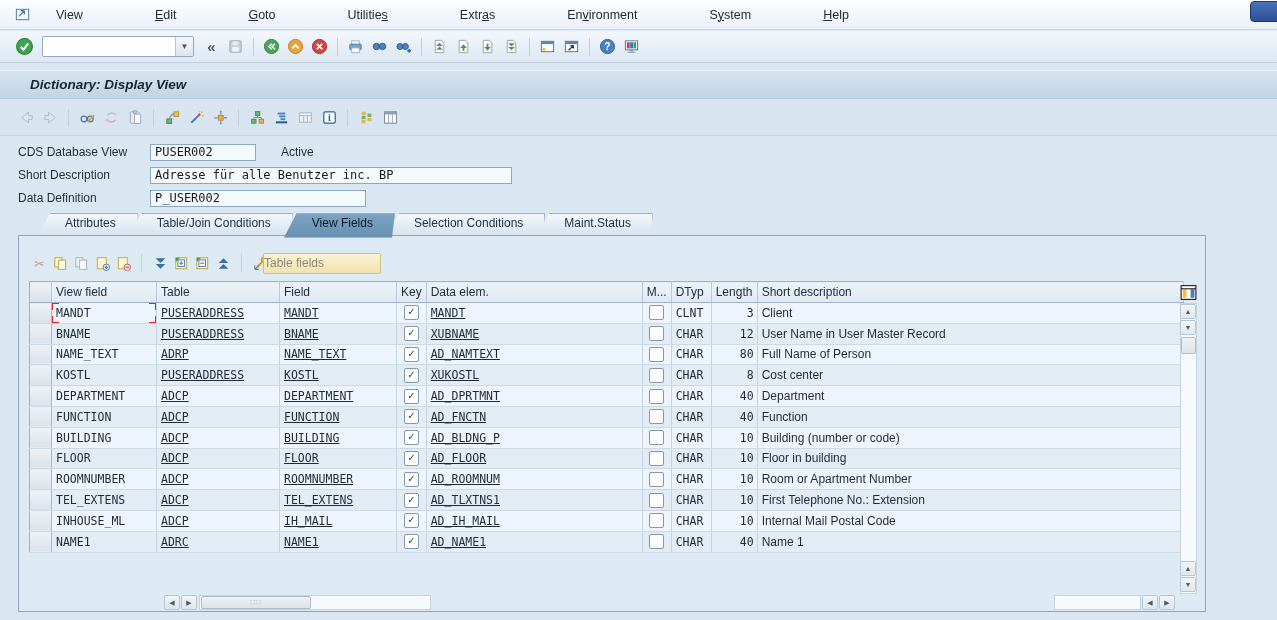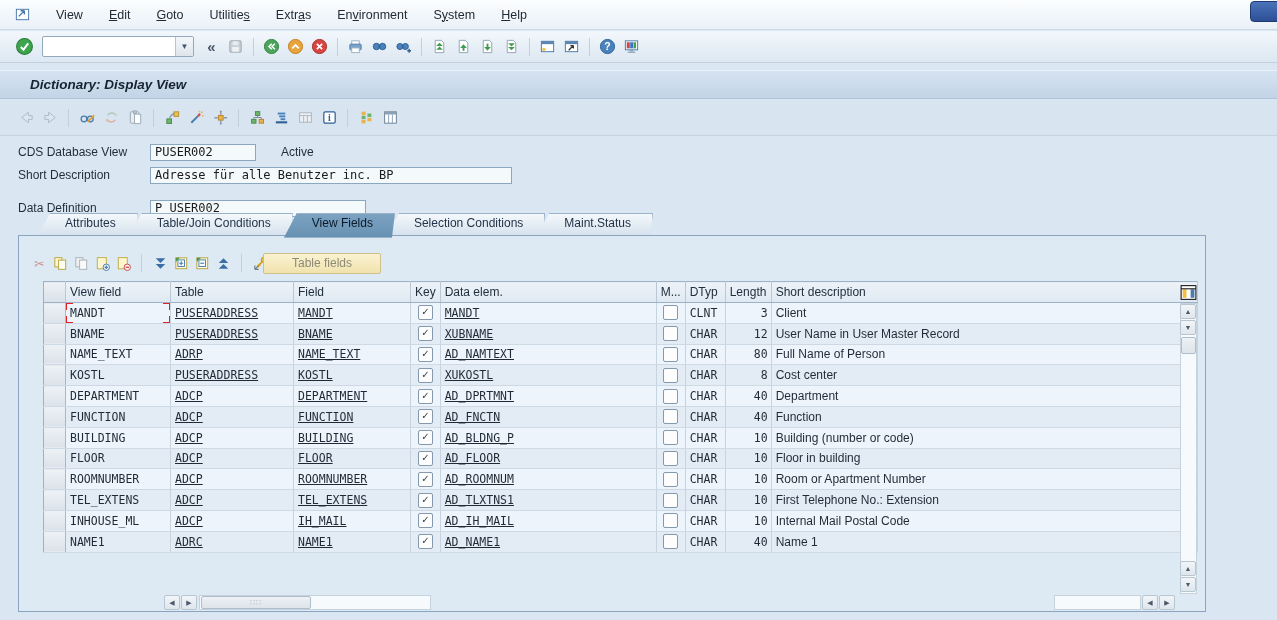--- a/index.html
+++ b/index.html
@@ -2,21 +2,21 @@
 <html><head>
 <meta charset="utf-8">
 <style>
   html,body{margin:0;padding:0;}
   body{width:1277px;height:620px;position:relative;overflow:hidden;
        background:#dae6f1;font-family:"Liberation Sans",sans-serif;color:#222;}
   
   #menubar{position:absolute;left:0;top:0;width:100%;height:30px;
     background:linear-gradient(#fcfdfe,#e9f1f8);border-bottom:1px solid #cdd9e4;
     display:flex;align-items:center;padding-left:12px;box-sizing:border-box;}
-  .menu-items{display:flex;margin-left:10px;}
+  .menu-items{display:flex;margin-left:10px;gap:46px;}
   .menu-item{padding:0 13px;font-size:12.5px;color:#222b35;cursor:default;}
   .menu-item u{text-decoration:underline;}
   #win-btn{position:absolute;top:1px;right:-7px;width:32px;height:19px;border-radius:4px;
     background:linear-gradient(#4a73ba,#2c4f96);border:1px solid #1e3a74;}
   
   #stdbar{position:absolute;left:0;top:31px;width:100%;height:32px;
     background:linear-gradient(#f2f7fb,#dde8f2);border-bottom:1px solid #c2d0dd;
     display:flex;align-items:center;padding-left:14px;box-sizing:border-box;gap:3px;}
   .tb-icon{width:21px;height:21px;display:inline-flex;align-items:center;justify-content:center;}
   .sep{width:1px;height:18px;background:#c3cfdb;margin:0 4px;display:inline-block;}
@@ -50,23 +50,23 @@
     clip-path:polygon(13px 0,100% 0,calc(100% - 3px) 100%,0 100%);
     box-shadow:inset 0 0 0 1px #9cb2c8;}
   .tab.active{background:linear-gradient(#7da3c2,#6690b2);color:#0c1a29;z-index:3;position:relative;}
   
   #panel{position:absolute;left:18px;top:235px;width:1188px;height:377px;
     background:#dde9f3;border:1px solid #8aa5bf;box-sizing:border-box;}
   #tbl-toolbar{position:absolute;left:10px;top:17px;display:flex;align-items:center;gap:1px;}
   #tbl-toolbar .sep{margin:0 7px;}
   #tf-btn{position:absolute;left:244px;top:17px;width:118px;height:21px;
     background:linear-gradient(#faf2d2,#f1e3ae);border:1px solid #cfc08a;border-radius:2px;
-    font-size:12px;color:#8d8a76;text-align:center;line-height:19px;box-sizing:border-box;}
-  
-  #grid{position:absolute;left:24px;top:45px;border-collapse:collapse;table-layout:fixed;
+    font-size:12px;color:#8d8a76;text-align:left;line-height:19px;box-sizing:border-box;}
+  
+  #grid{position:absolute;left:10px;top:45px;border-collapse:collapse;table-layout:fixed;
     background:#a16207;border:1px solid #9db2c6;}
   #grid th{background:linear-gradient(#edf2f8,#dfe9f2);border-right:1px solid #b8c8d6;
     border-bottom:1px solid #9db2c6;font-size:12px;font-weight:normal;color:#22303e;
     text-align:left;padding:0 4px;height:20px;overflow:hidden;white-space:nowrap;}
   #grid th.selh{background:linear-gradient(#eef2f6,#d9e0e8);}
   #grid td{border-right:1px solid #c6d4e2;border-bottom:1px solid #cdd9e5;height:20.8px;
     padding:0 4px;font:11.5px "DejaVu Sans Mono",monospace;color:#1f2a36;
     overflow:hidden;white-space:nowrap;box-sizing:border-box;}
   #grid tr:nth-child(odd) td{background:#eef4fb;}
   #grid tr:nth-child(even) td{background:#e3ecf5;}
@@ -363,21 +363,21 @@
 <div id="form">
     <div class="frow" style="top: 144px; left: 0px; width: 100%;">
       <span class="lbl">CDS Database View</span>
       <div class="fin" style="width: 106px;">PUSER002</div>
       <span class="fsuffix">Active</span>
     </div>
     <div class="frow" style="top: 167px; left: 0px; width: 100%;">
       <span class="lbl">Short Description</span>
       <div class="fin" style="width: 362px;">Adresse für alle Benutzer inc. BP</div>
     </div>
-    <div class="frow" style="top: 200px; left: 0px; width: 100%;">
+    <div class="frow" style="top: 190px; left: 0px; width: 100%;">
       <span class="lbl">Data Definition</span>
       <div class="fin link-val" style="width: 216px;">P_USER002</div>
     </div>
   </div>
 
 <div id="tabs">
     <div class="tab">Attributes</div>
     <div class="tab">Table/Join Conditions</div>
     <div class="tab active">View Fields</div>
     <div class="tab">Selection Conditions</div>

